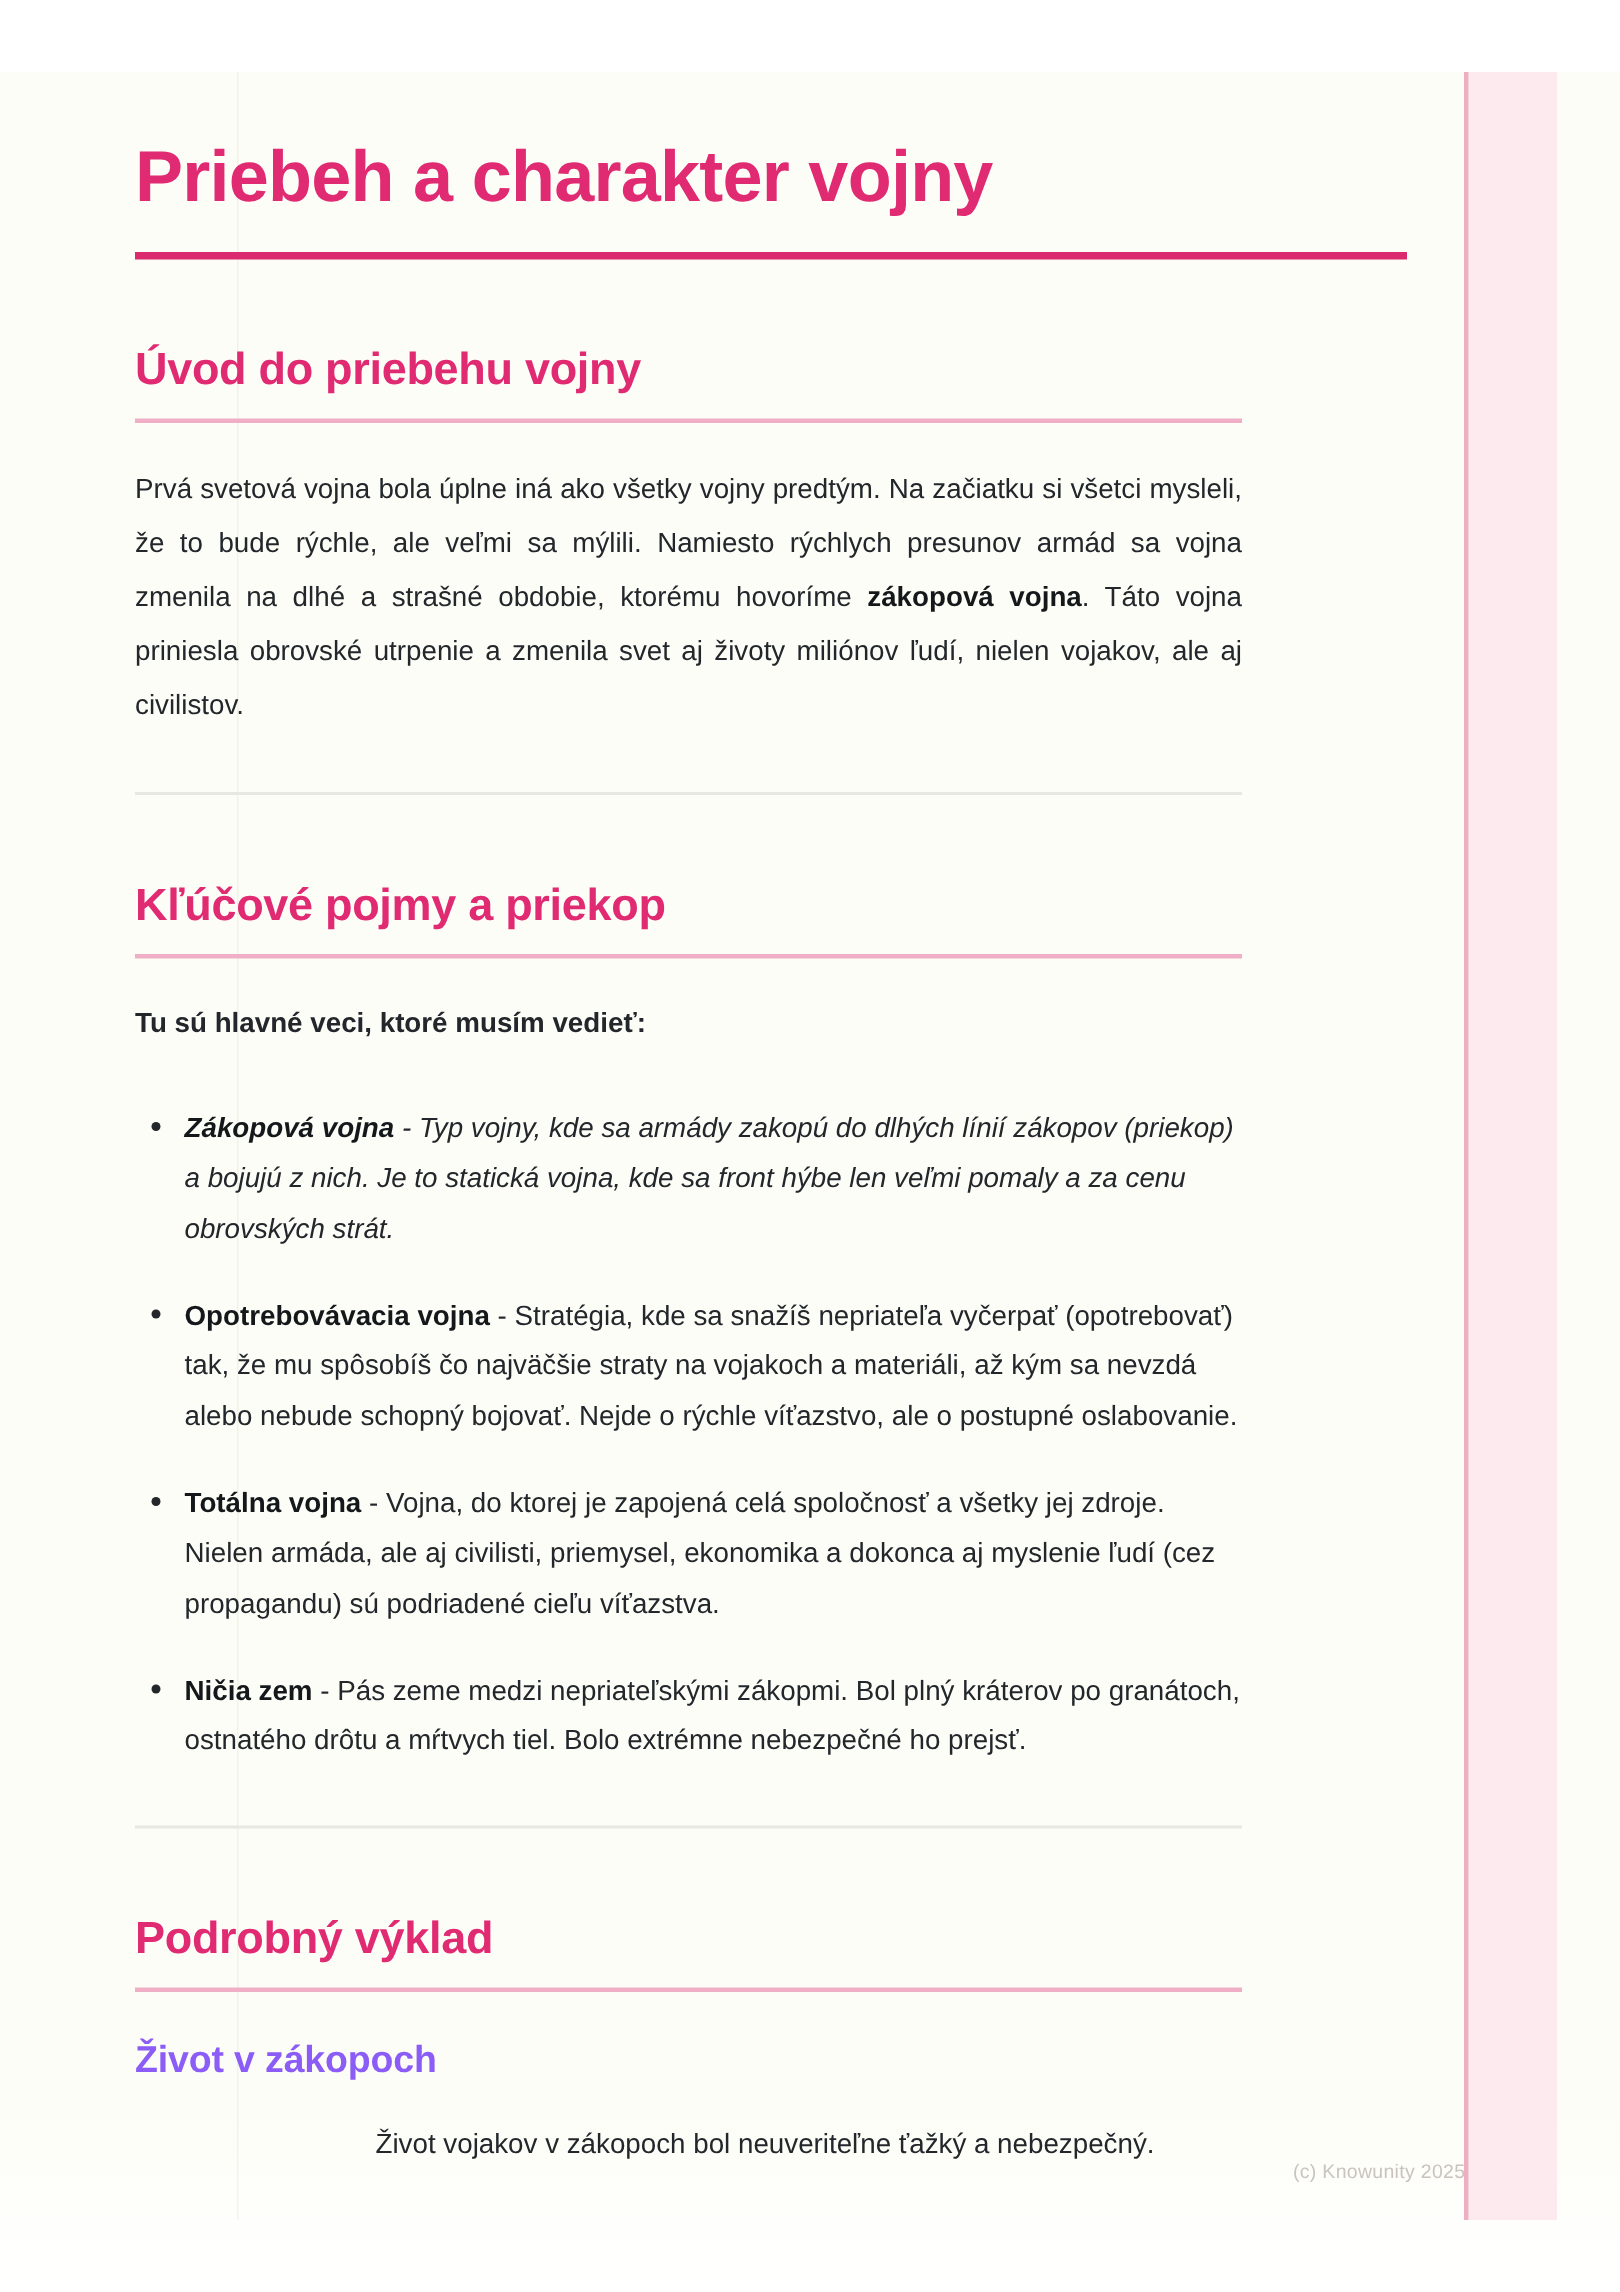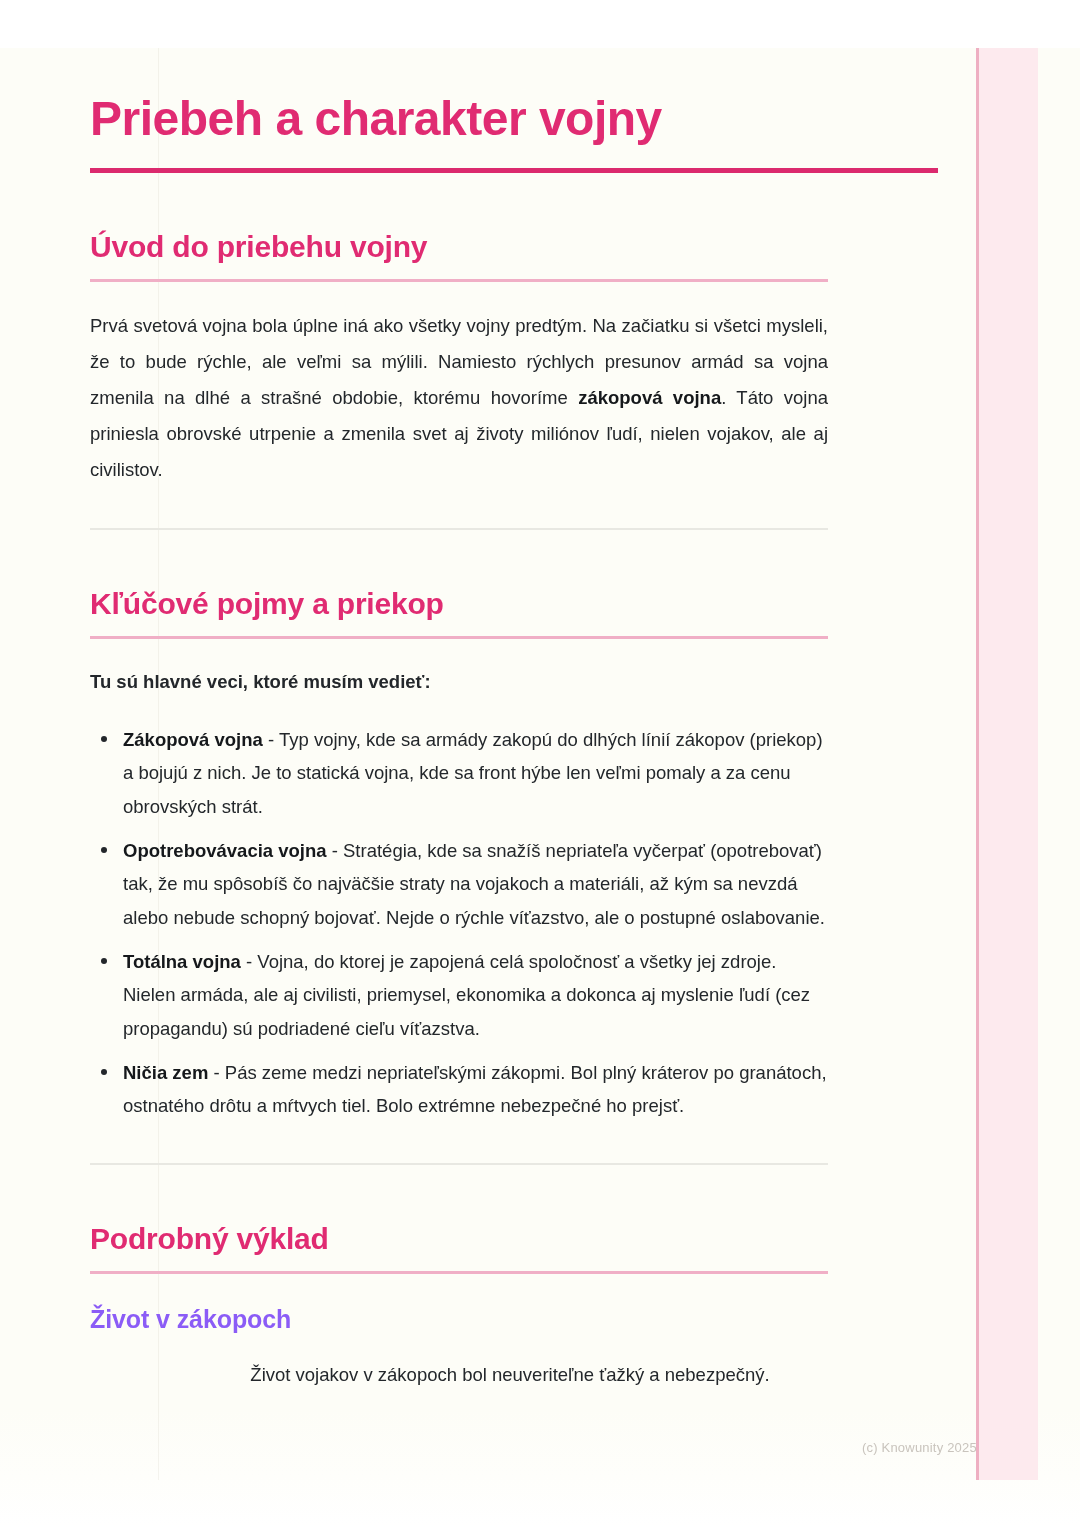--- a/index.html
+++ b/index.html
@@ -141,27 +141,27 @@
 
   ul.bullets {
     margin: 0;
     padding: 0;
     list-style: none;
     padding-top: 22px;
   }
   ul.bullets > li {
     position: relative;
     padding-left: 33px;
-    margin-top: 10px;
+    margin-top: 24px;
     width: 705px;
     font-size: 18.5px;
     line-height: 1.82;
     color: #23272b;
   }
-  ul.bullets > li:first-child { margin-top: 4px; }
+  ul.bullets > li:first-child { margin-top: 16px; font-style: italic; }
   ul.bullets > li .dot {
     position: absolute;
     left: 11px;
     top: 13px;
     width: 6px;
     height: 6px;
     border-radius: 50%;
     background: #23272b;
   }
   .term {

